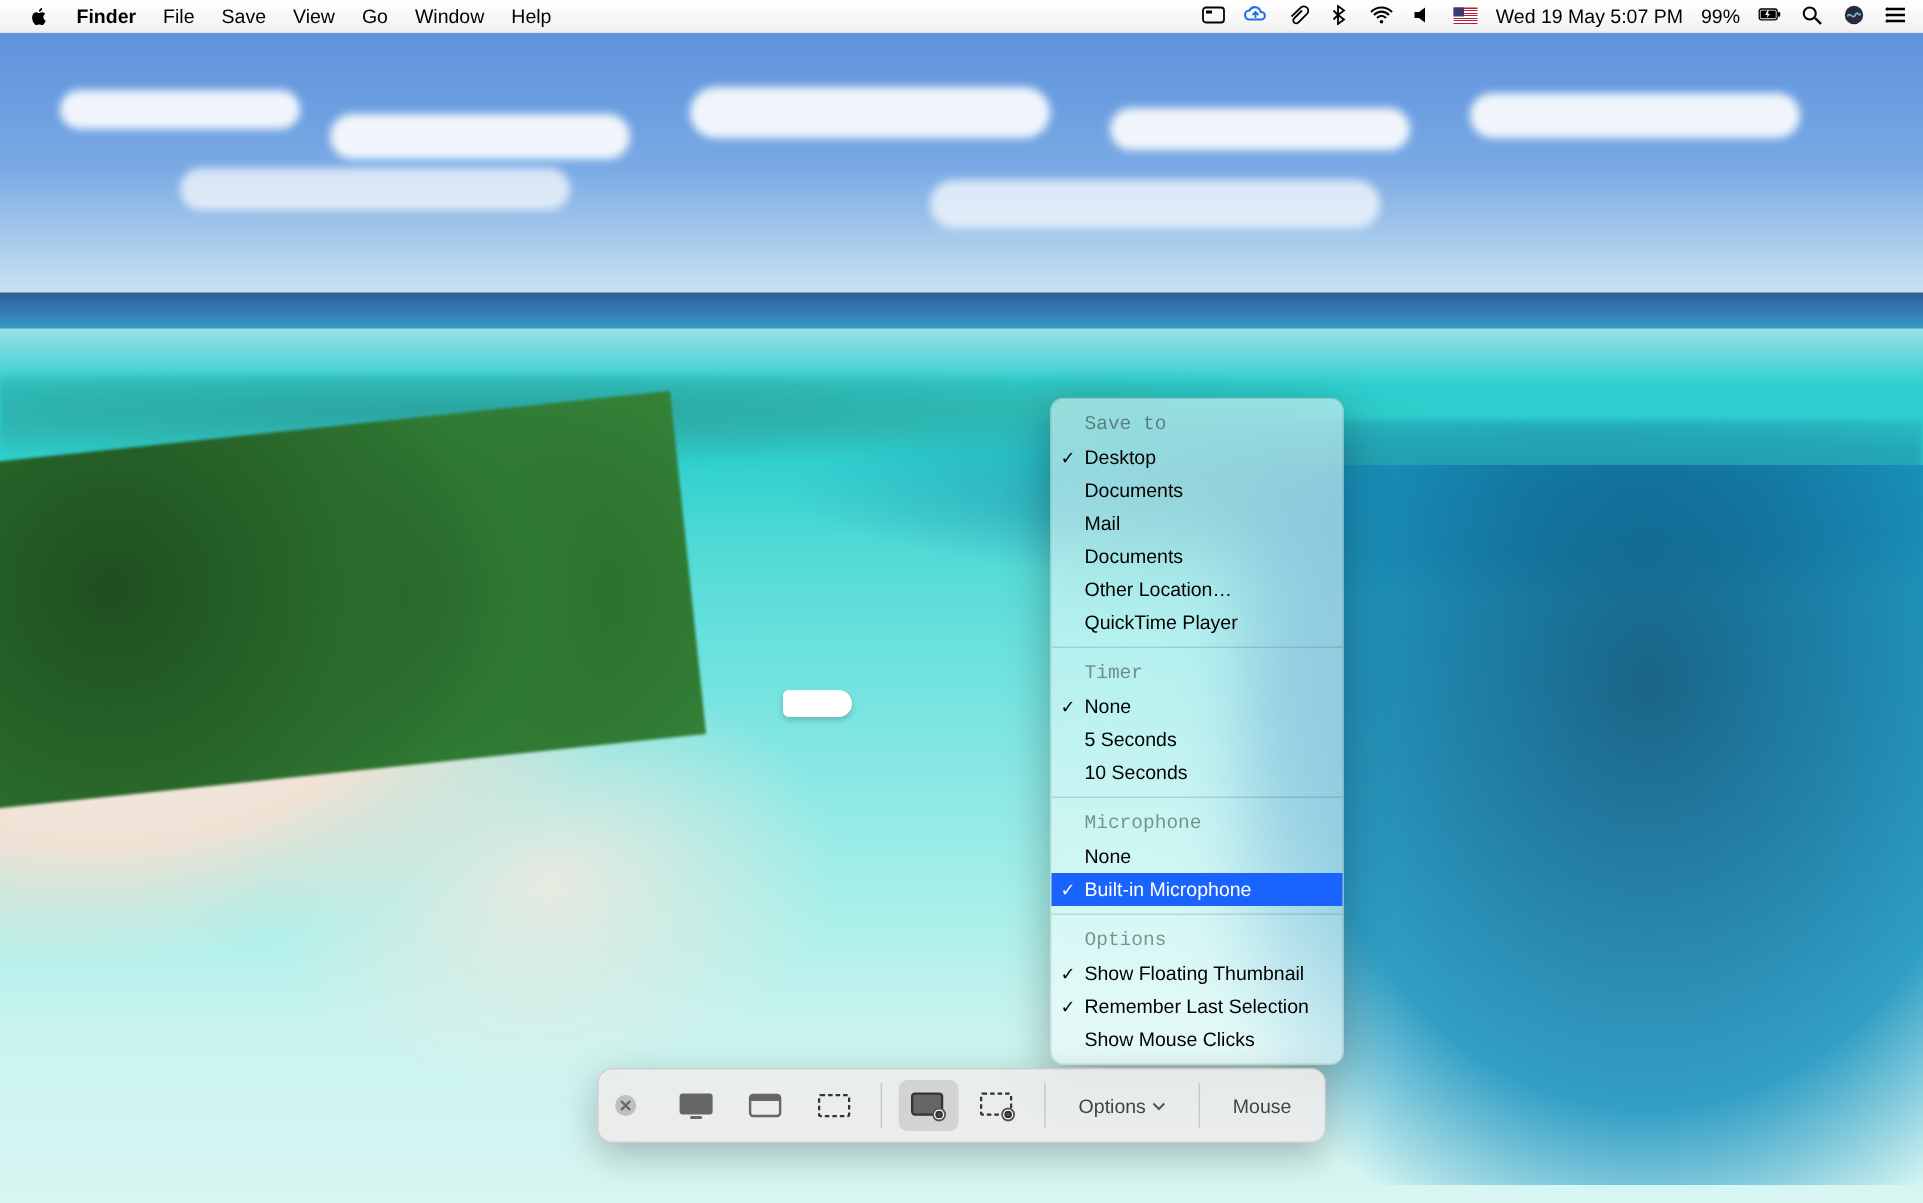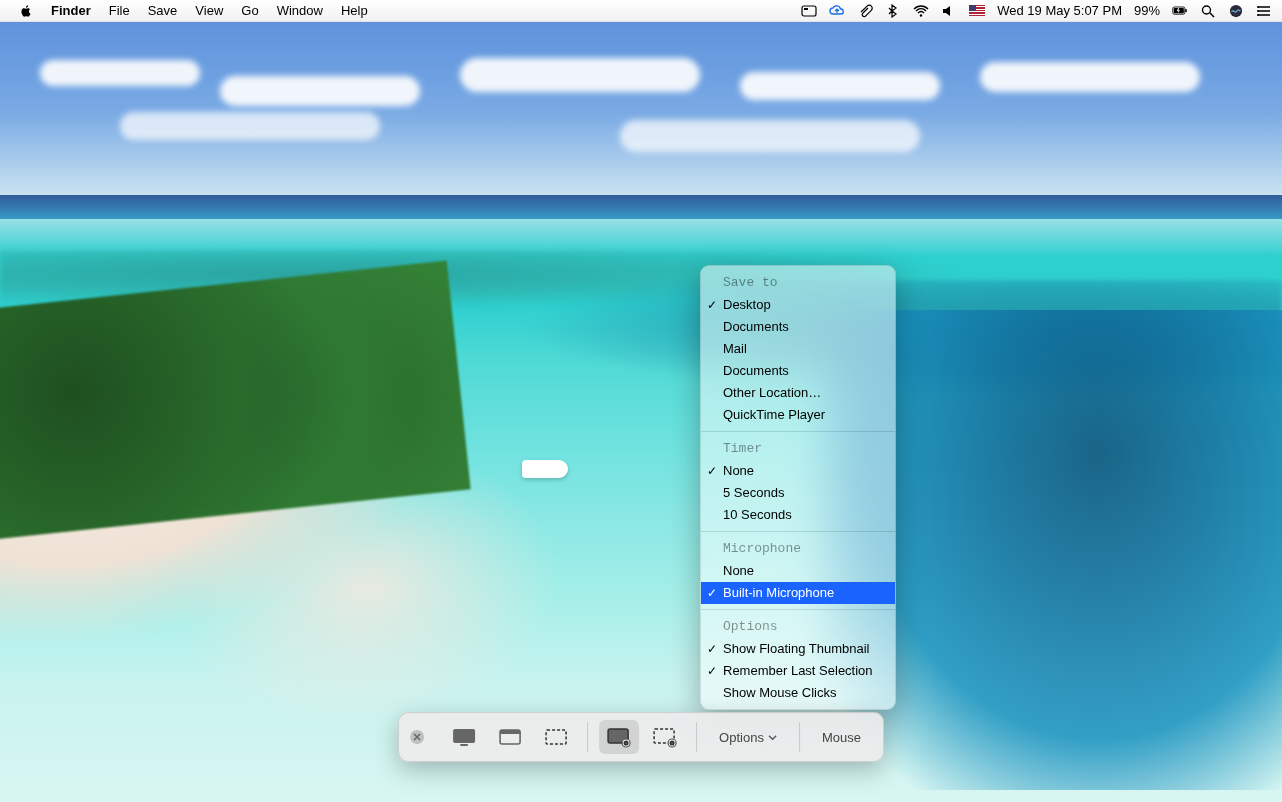--- a/index.html
+++ b/index.html
@@ -56,21 +56,21 @@
     position: absolute; top:0; left:0; right:0; height:22px;
     background: linear-gradient(to bottom,#ffffff 0%, #f1f1f1 100%);
     display:flex; align-items:center; font-size:13px; color:#000;
     border-bottom:1px solid rgba(0,0,0,.1);
     padding: 0 10px;
   }
   .menubar .left { display:flex; align-items:center; gap:0;text-align:center; }
   .menubar .left .mitem { padding: 0 9px; cursor:default; }
   .menubar .left .appname { font-weight:600; }
   .apple { width:14px; height:14px; fill:#000; display:block; }
-  .menubar .right { margin-left:auto; display:flex; align-items:center; gap:12px; }
+  .menubar .right { margin-left:auto; display:flex; align-items:flex-start; gap:12px; }
   .menubar .right .sicon { width:16px; height:14px; display:flex; align-items:center; justify-content:center; }
   .menubar .right .sicon svg { width:16px; height:14px; }
   .menubar .clock { font-size:13px; }
   .flag { width:16px; height:11px; background:linear-gradient(#b22234 0 7.7%,#fff 7.7% 15.4%,#b22234 15.4% 23.1%,#fff 23.1% 30.8%,#b22234 30.8% 38.5%,#fff 38.5% 46.2%,#b22234 46.2% 53.9%,#fff 53.9% 61.6%,#b22234 61.6% 69.3%,#fff 69.3% 77%,#b22234 77% 84.7%,#fff 84.7% 92.4%,#b22234 92.4% 100%); position:relative;}
   .flag::before{content:"";position:absolute;left:0;top:0;width:7px;height:6px;background:#3c3b6e;}
 
   
   .shot-toolbar {
     position:absolute; left:50%; transform:translateX(-50%); bottom:40px;
     height:50px; display:flex; align-items:center;

